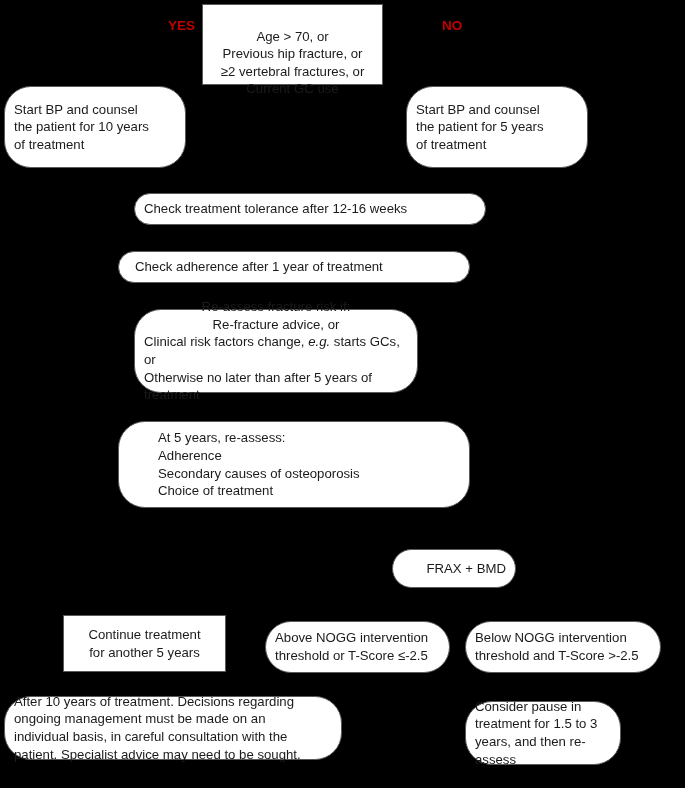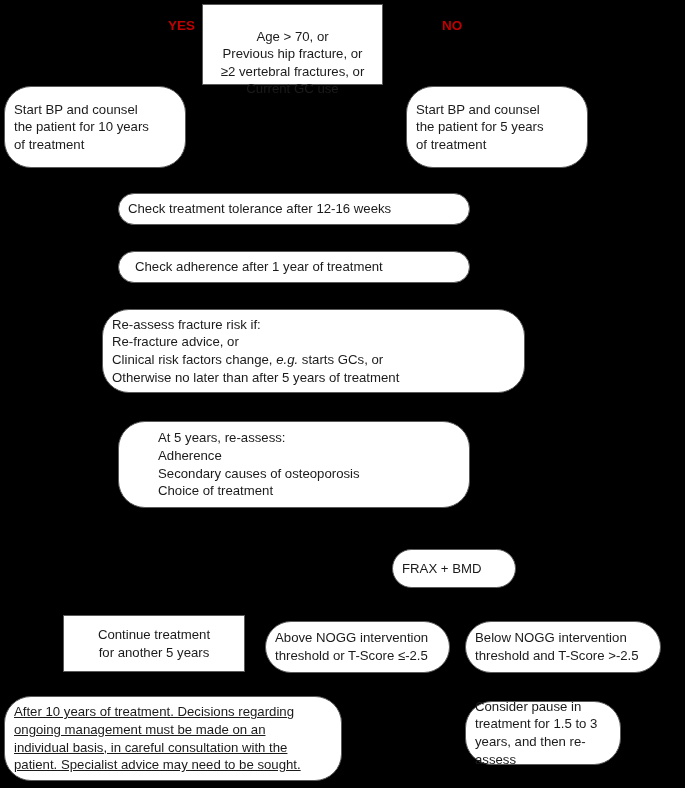--- a/index.html
+++ b/index.html
@@ -125,62 +125,62 @@
 the patient for 10 years
 of treatment</span>
   </div>
 
   <div class="node left vcenter" style="left:406px; top:86px; width:182px; height:82px;">
     <span>Start BP and counsel
 the patient for 5 years
 of treatment</span>
   </div>
 
-  <div class="node left vcenter" style="left:118px; top:193px; width:352px; height:32px;">
+  <div class="node left vcenter" style="left:134px; top:193px; width:352px; height:32px;">
     <span>Check treatment tolerance after 12-16 weeks</span>
   </div>
 
   <div class="node left vcenter" style="left:118px; top:251px; width:352px; height:32px;padding-left:16px;">
     <span>Check adherence after 1 year of treatment</span>
   </div>
 
-  <div class="node left vcenter" style="left:102px; top:309px; width:423px; height:84px; white-space:normal;">
+  <div class="node left vcenter" style="left:134px; top:309px; width:284px; height:84px; white-space:normal;align-items:center;">
     <div>Re-assess fracture risk if:</div>
     <div>Re-fracture advice, or</div>
     <div><span>Clinical risk factors change, </span><i>e.g.</i><span> starts GCs, or</span></div>
     <div>Otherwise no later than after 5 years of treatment</div>
   </div>
 
   <div class="node left vcenter" style="left:118px; top:421px; width:352px; height:87px;padding-left:39px;">
     <span>At 5 years, re-assess:
 Adherence
 Secondary causes of osteoporosis
 Choice of treatment</span>
   </div>
 
-  <div class="node left vcenter" style="left:392px; top:549px; width:124px; height:39px;">
+  <div class="node left vcenter" style="left:392px; top:549px; width:124px; height:39px;align-items:flex-end;">
     <span>FRAX + BMD</span>
   </div>
 
   <div class="node left vcenter" style="left:265px; top:621px; width:185px; height:52px;">
     <span>Above NOGG intervention
 threshold or T-Score ≤-2.5</span>
   </div>
 
   <div class="node left vcenter" style="left:465px; top:621px; width:196px; height:52px;justify-content:center;">
     <span>Below NOGG intervention
 threshold and T-Score &gt;-2.5</span>
   </div>
 
-  <div class="node center vcenter" style="left:63px; top:615px; width:182px; height:57px;">
+  <div class="node center vcenter" style="left:63px; top:615px; width:163px; height:57px;">
     <span>Continue treatment
 for another 5 years</span>
   </div>
 
-  <div class="node left vcenter" style="left:4px; top:696px; width:338px; height:85px;text-decoration:underline;">
+  <div class="node left vcenter" style="left:4px; top:696px; width:338px; height:64px;">
     <span>After 10 years of treatment. Decisions regarding
 ongoing management must be made on an
 individual basis, in careful consultation with the
 patient. Specialist advice may need to be sought.</span>
   </div>
 
   <div class="node left vcenter" style="left:465px; top:701px; width:156px; height:64px;">
     <span>Consider pause in
 treatment for 1.5 to 3
 years, and then re-assess</span>

